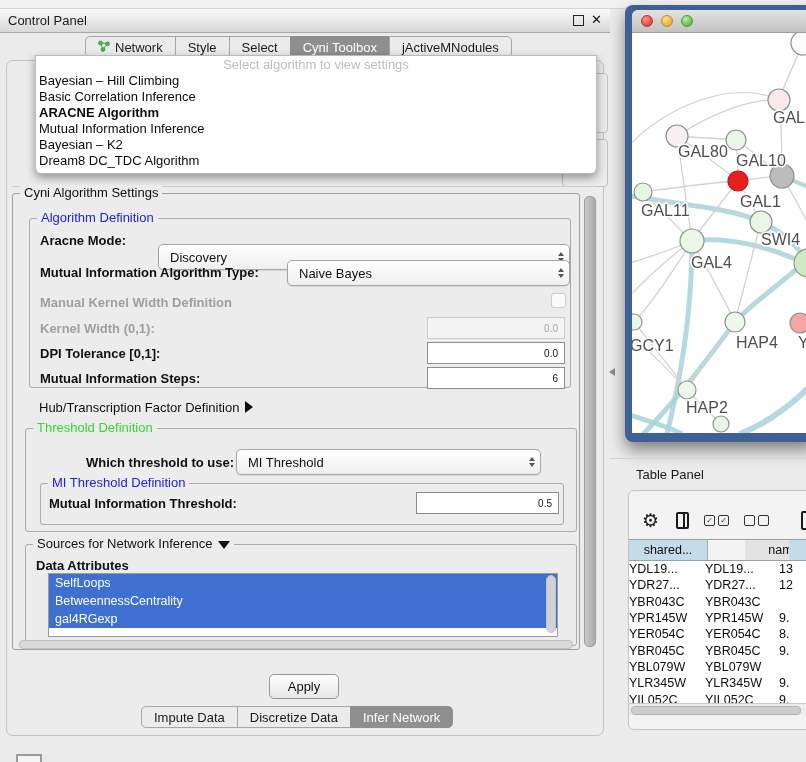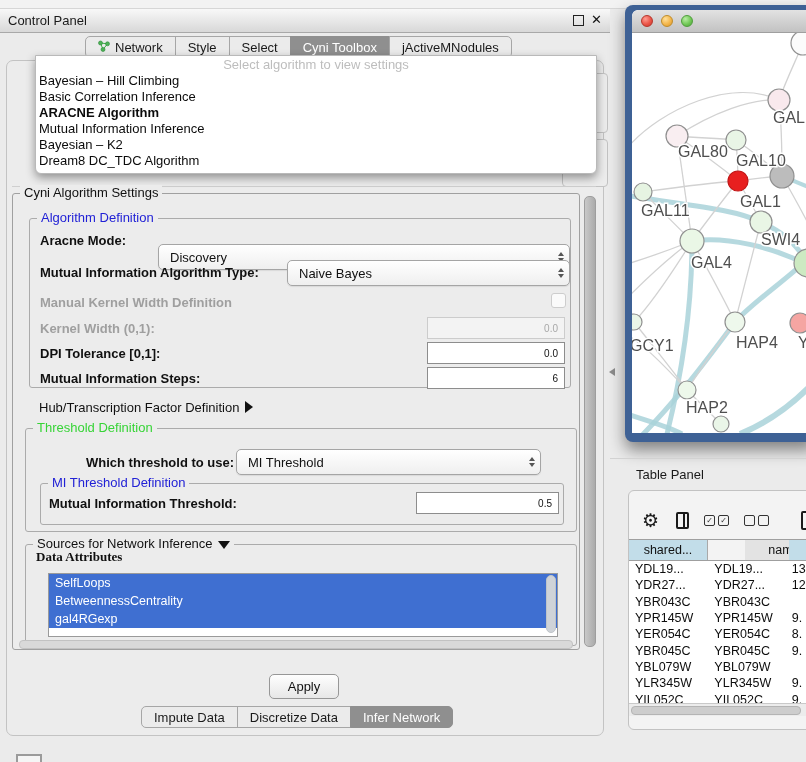--- a/index.html
+++ b/index.html
@@ -88,21 +88,21 @@
   #columns-icon::after{content:"";position:absolute;left:5px;top:0;width:2px;height:13px;background:#1a1a1a;}
   .cb{width:9px;height:9px;border:1.5px solid #333;border-radius:2px;font-size:8px;line-height:9px;text-align:center;color:#333;font-weight:bold;}
   .cb-pair{display:flex;gap:3px;margin-left:15px;}
   #page-icon{width:12px;height:15px;border:2px solid #1a1a1a;border-radius:2px;margin-left:32px;}
   .th{position:absolute;top:0;height:20px;box-sizing:border-box;border-right:1px solid #a9a9a9;
       display:flex;align-items:center;justify-content:center;font-size:12.5px;color:#111;background:#e3e3e3;}
   .th.hl{background:#c2dde9;}
   #tp-header{position:absolute;left:0;top:48px;width:184px;height:20px;border-top:1px solid #9f9f9f;border-bottom:1px solid #9f9f9f;box-sizing:content-box;}
   #tp-rows{position:absolute;left:0;top:70px;width:184px;height:142px;background:#fff;overflow:hidden;}
   .tr{display:flex;height:16.3px;align-items:center;}
-  .td{font-size:12.5px;color:#0d0d0d;padding-left:6px;white-space:nowrap;overflow:hidden;}
+  .td{font-size:12.5px;color:#0d0d0d;white-space:nowrap;overflow:hidden;}
   .td.c1{width:76px;}.td.c2{width:74px;}.td.c3{width:22px;}
   #tp-hscroll{position:absolute;left:0;top:212px;width:184px;height:12px;background:#ececec;border-top:1px solid #c9c9c9;}
   #resize-arrow{left:609px;top:368px;width:0;height:0;border-top:4px solid transparent;border-bottom:4px solid transparent;border-right:6px solid #8b8b8b;}
   #corner-chip{left:16px;top:754px;width:22px;height:8px;border:2px solid #9b9b9b;background:#f5f5f5;}
 </style>
 </head>
 <body>
 
 <div id="root">
 
@@ -212,21 +212,21 @@
 
       <div class="grp" style="left:14px;top:54px;width:522px;height:40px;border-color:#ababab;">
         <span class="leg blue">MI Threshold Definition</span>
         <span class="lbl" style="left:8px;top:12px;">Mutual Information Threshold:</span>
         <div class="field" style="left:375px;top:8px;width:135px;">0.5</div>
       </div>
     </div>
 
     <div class="grp" style="left:12px;top:350px;width:550px;height:100px;border-color:#ababab;">
       <span class="leg"><span>Sources for Network Inference</span><span class="arrow-down"></span></span>
-      <span class="lbl" style="left:10px;top:4px;font-family:Liberation Serif, serif;">Data Attributes</span>
+      <span class="lbl" style="left:10px;top:13px;">Data Attributes</span>
       <div id="attr-list" style="left:22px;top:28px;width:508px;height:62px;">
           <div class="attr-item">SelfLoops</div>
           <div class="attr-item">BetweennessCentrality</div>
           <div class="attr-item">gal4RGexp</div>
         </div>
       <div class="vthumb" style="left:520px;top:30px;width:8px;height:56px;background:#cfd3d8;border-color:#bfc4c9;"></div>
     </div>
 
     <div class="hthumb" style="left:6px;top:446px;width:552px;height:7px;"></div>
   </div>

